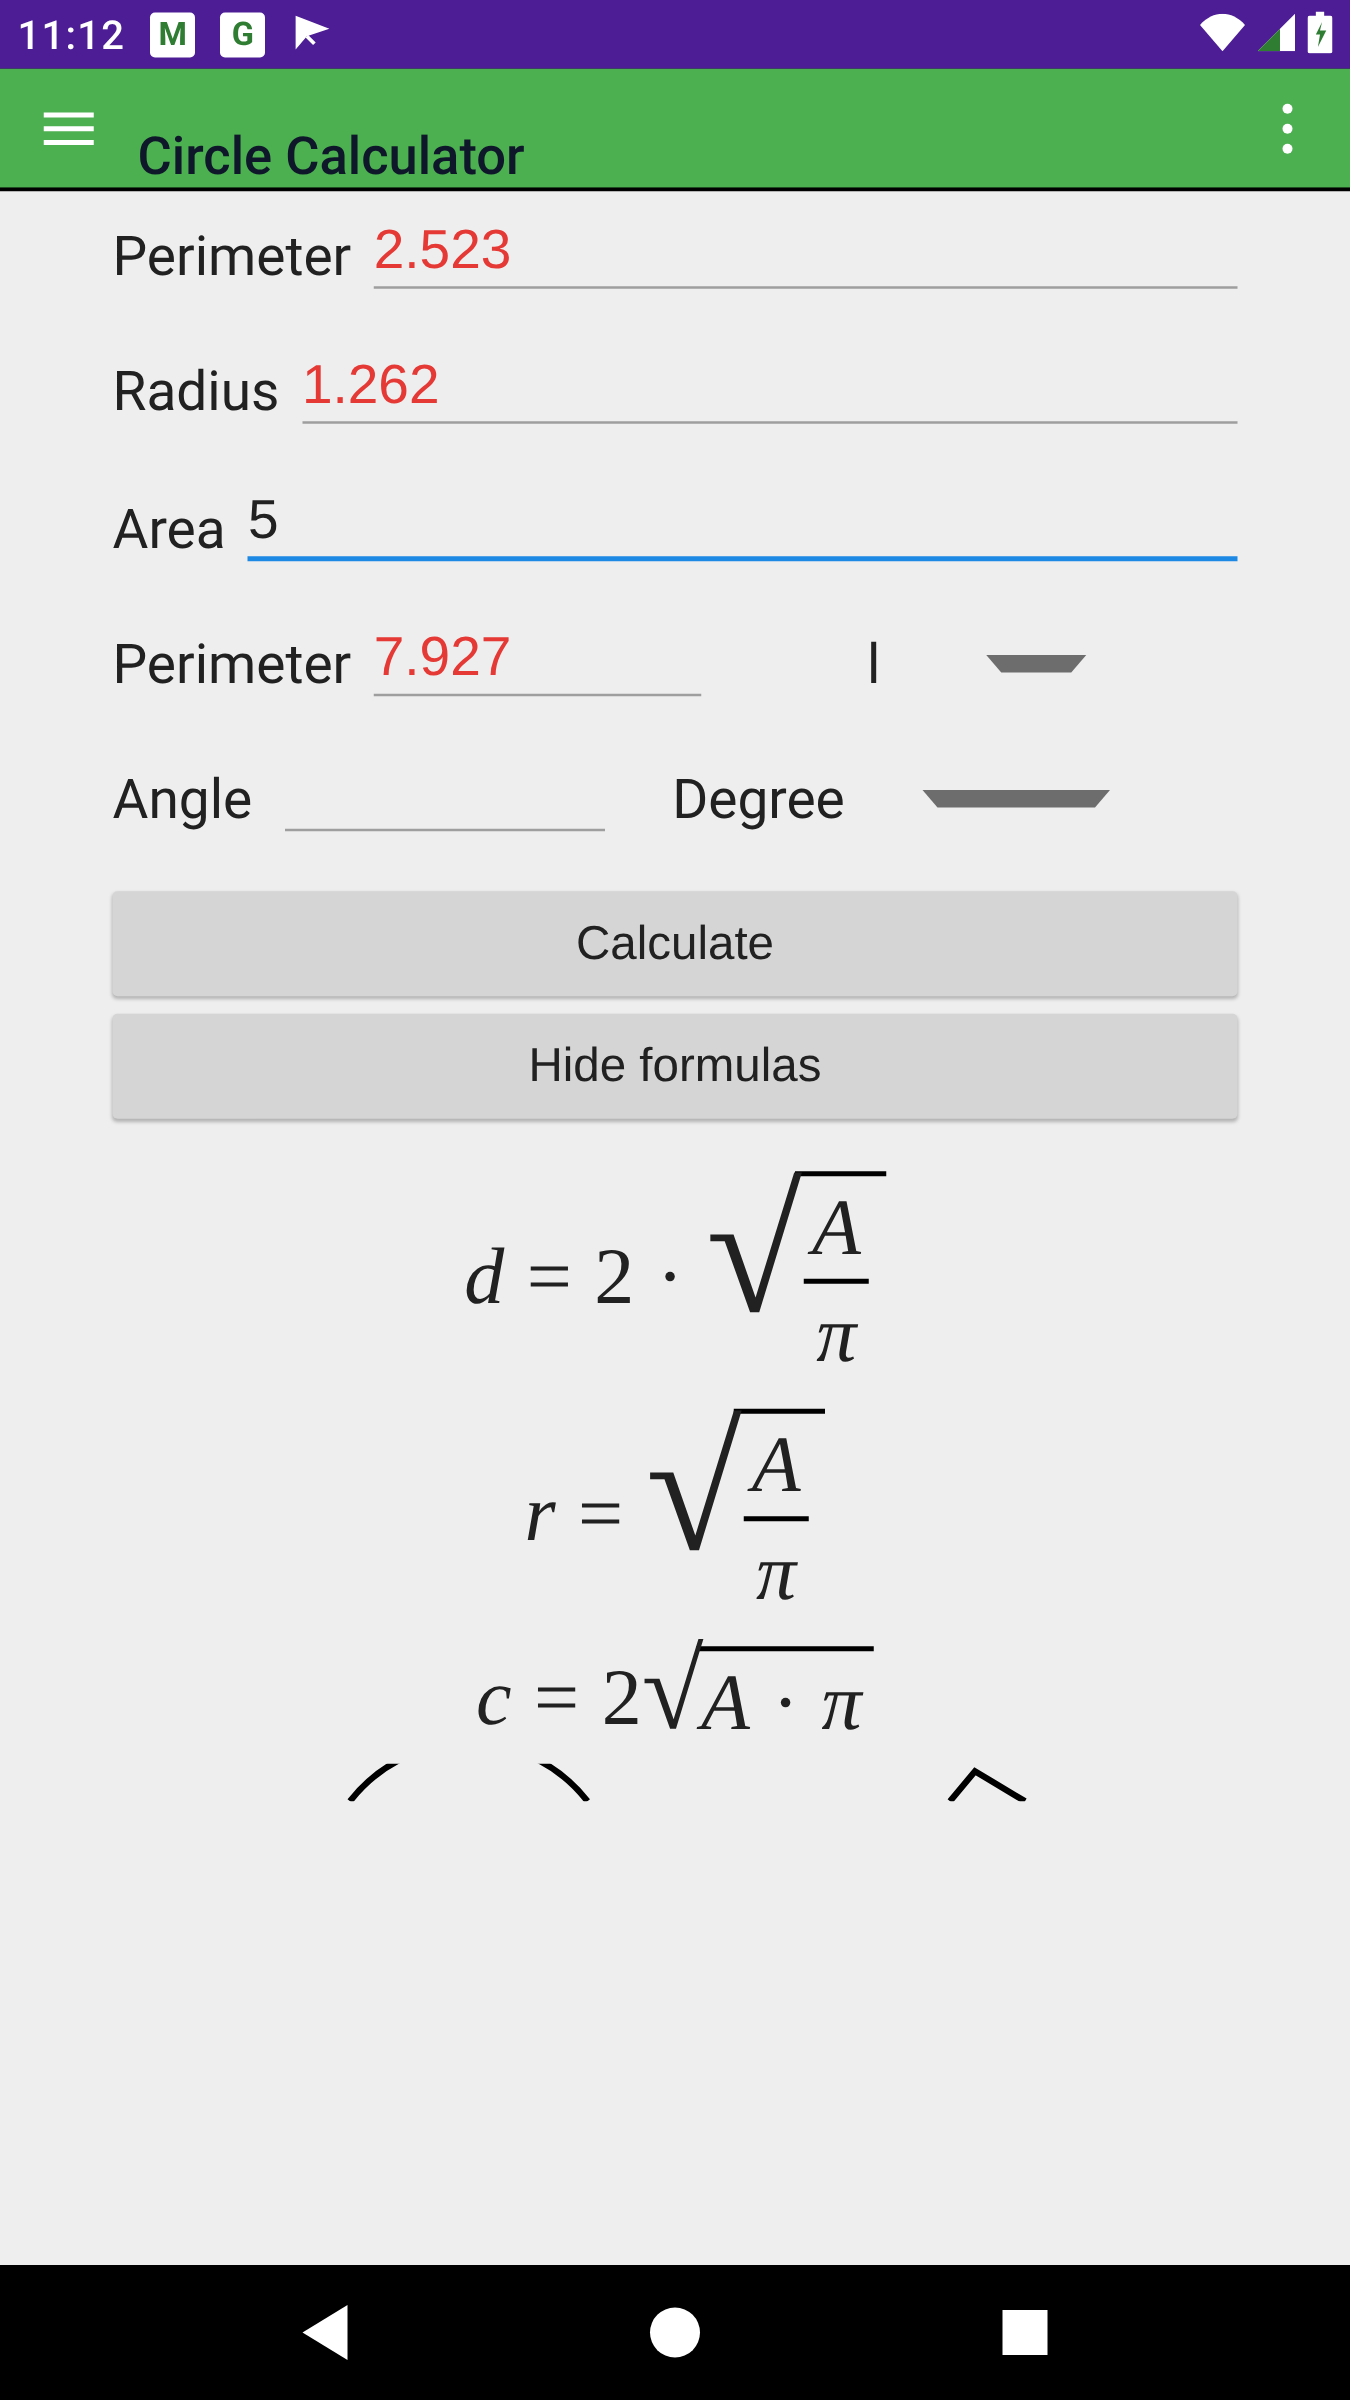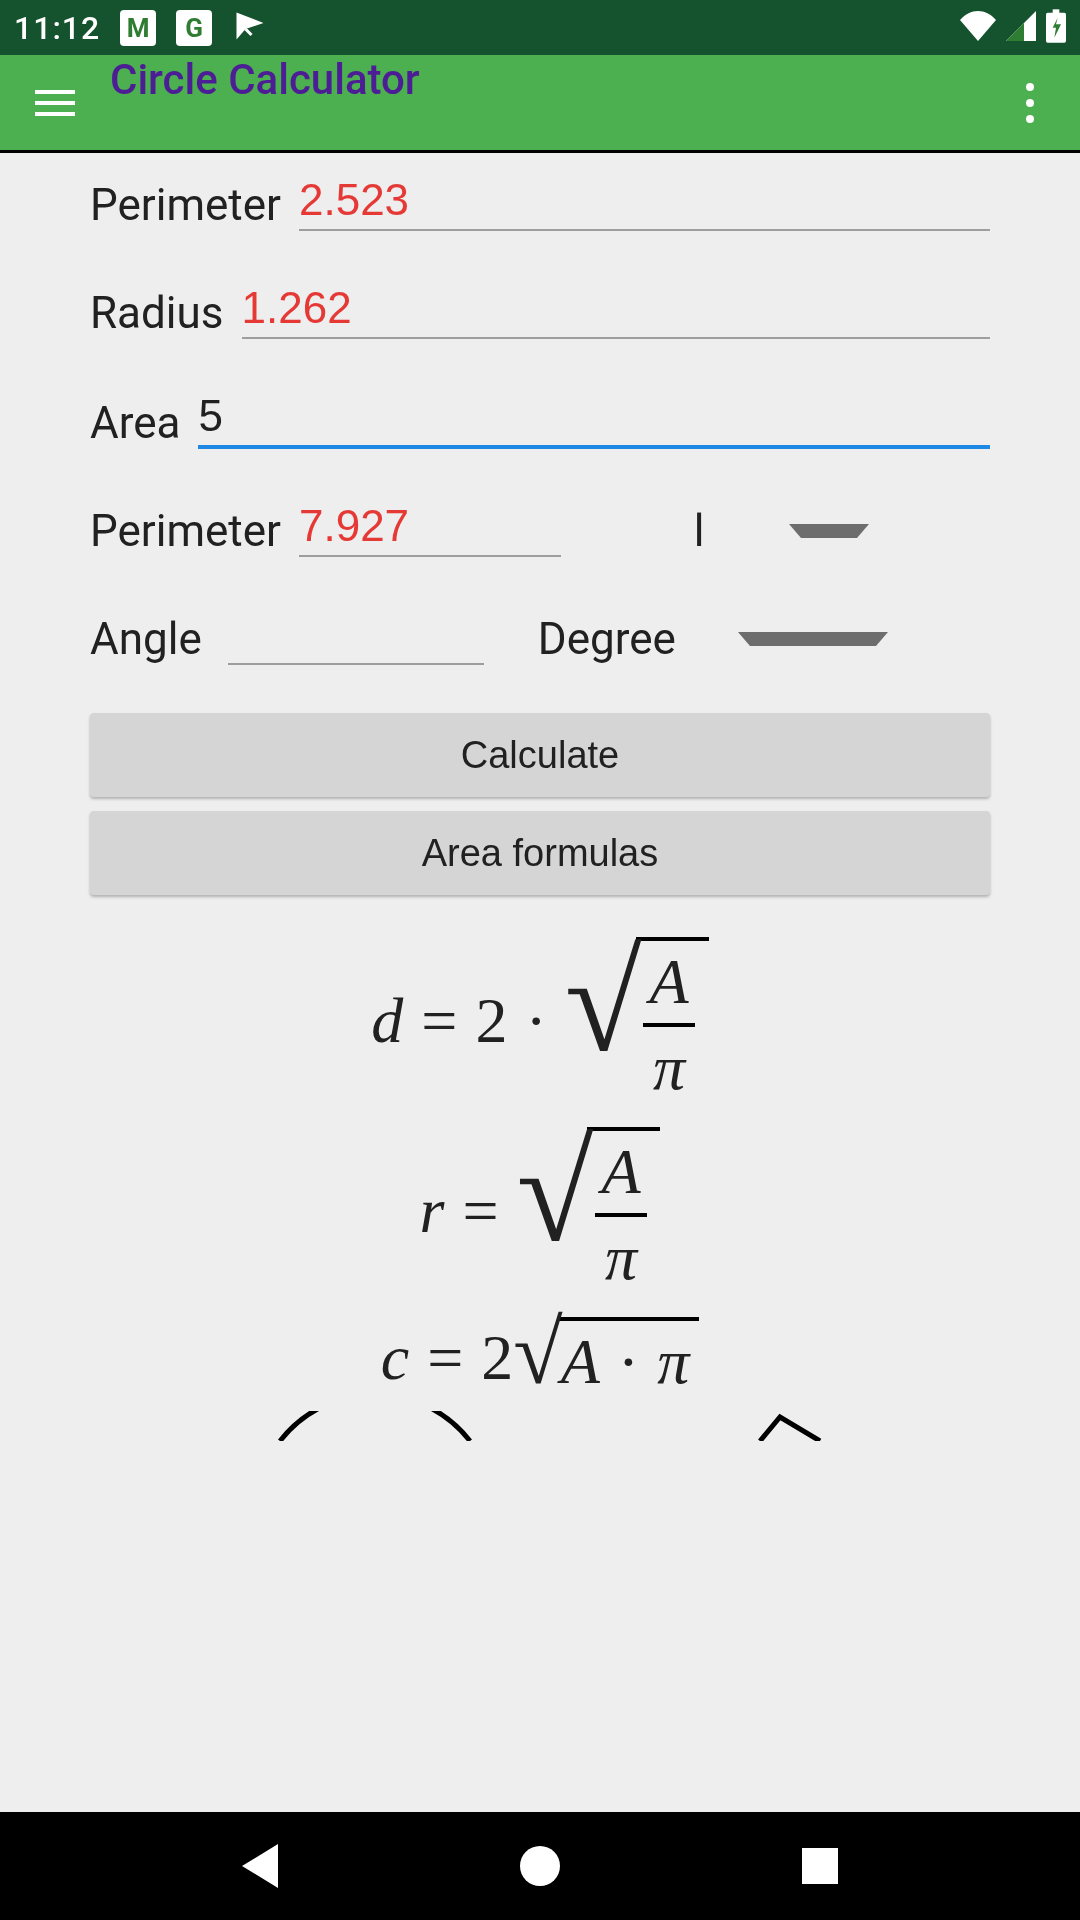--- a/index.html
+++ b/index.html
@@ -1,27 +1,27 @@
 <!DOCTYPE html>
 <html><head>
 <meta charset="utf-8">
 <style>
   * { box-sizing: border-box; margin: 0; padding: 0; }
   html, body { width: 1080px; height: 1920px; overflow: hidden; font-family: Roboto, "Helvetica Neue", Arial, sans-serif; }
   body { display: flex; flex-direction: column; background: #000; }
 
   
-  .status-bar { height: 55px; background: #14532d; display: flex; align-items: center; padding: 0 14px; color: #fff; }
+  .status-bar { height: 55px; background: #4c1d95; display: flex; align-items: center; padding: 0 14px; color: #fff; }
   .status-left { display: flex; align-items: center; gap: 20px; }
   .status-time { font-size: 32px; font-weight: 500; letter-spacing: 1px; }
   .status-icon-box { width: 36px; height: 36px; background: #fff; color: #2e7d32; border-radius: 4px; display: flex; align-items: center; justify-content: center; font-size: 26px; font-weight: 700; }
   .status-right { margin-left: auto; display: flex; align-items: center; gap: 10px; }
 
   
-  .app-bar { height: 95px; background: #4caf50; display: flex; align-items: flex-start; color: #4c1d95; padding: 0; }
+  .app-bar { height: 95px; background: #4caf50; display: flex; align-items: flex-end; color: #0f172a; padding: 0; }
   .hamburger { width: 110px; display: flex; flex-direction: column; gap: 7px; align-items: center; justify-content: center; height: 100%; }
   .hamburger div { width: 40px; height: 4px; background: #fff; }
   .app-title { font-size: 42px; font-weight: 500; flex: 1; }
   .overflow { width: 100px; height: 100%; display: flex; flex-direction: column; gap: 8px; align-items: center; justify-content: center; }
   .overflow div { width: 8px; height: 8px; background: #fff; border-radius: 50%; }
   .appbar-shadow { height: 3px; background: linear-gradient(to bottom, rgba(0,0,0,.25), rgba(0,0,0,0)); }
 
   
   .content { flex: 1; background: #eee; padding: 22px 90px 0 90px; display: flex; flex-direction: column; gap: 52px; font-size: 44px; color: #212121; overflow: hidden; }
 
@@ -155,21 +155,21 @@
     <div class="dropdown">
       <span>Degree</span>
       <span class="caret"></span>
     </div>
   </div>
 
   <div>
     <div class="button-row">
       <button class="btn calc">Calculate</button>
     </div>
-    <button class="btn full">Area formulas</button>
+    <button class="btn full">Hide formulas</button>
   </div>
 
   <div class="formulas">
 
     <div class="eq">
       <span class="it">d</span>
       <span class="op">=</span>
       <span>2</span>
       <span class="op">·</span>
       <span class="radical">

